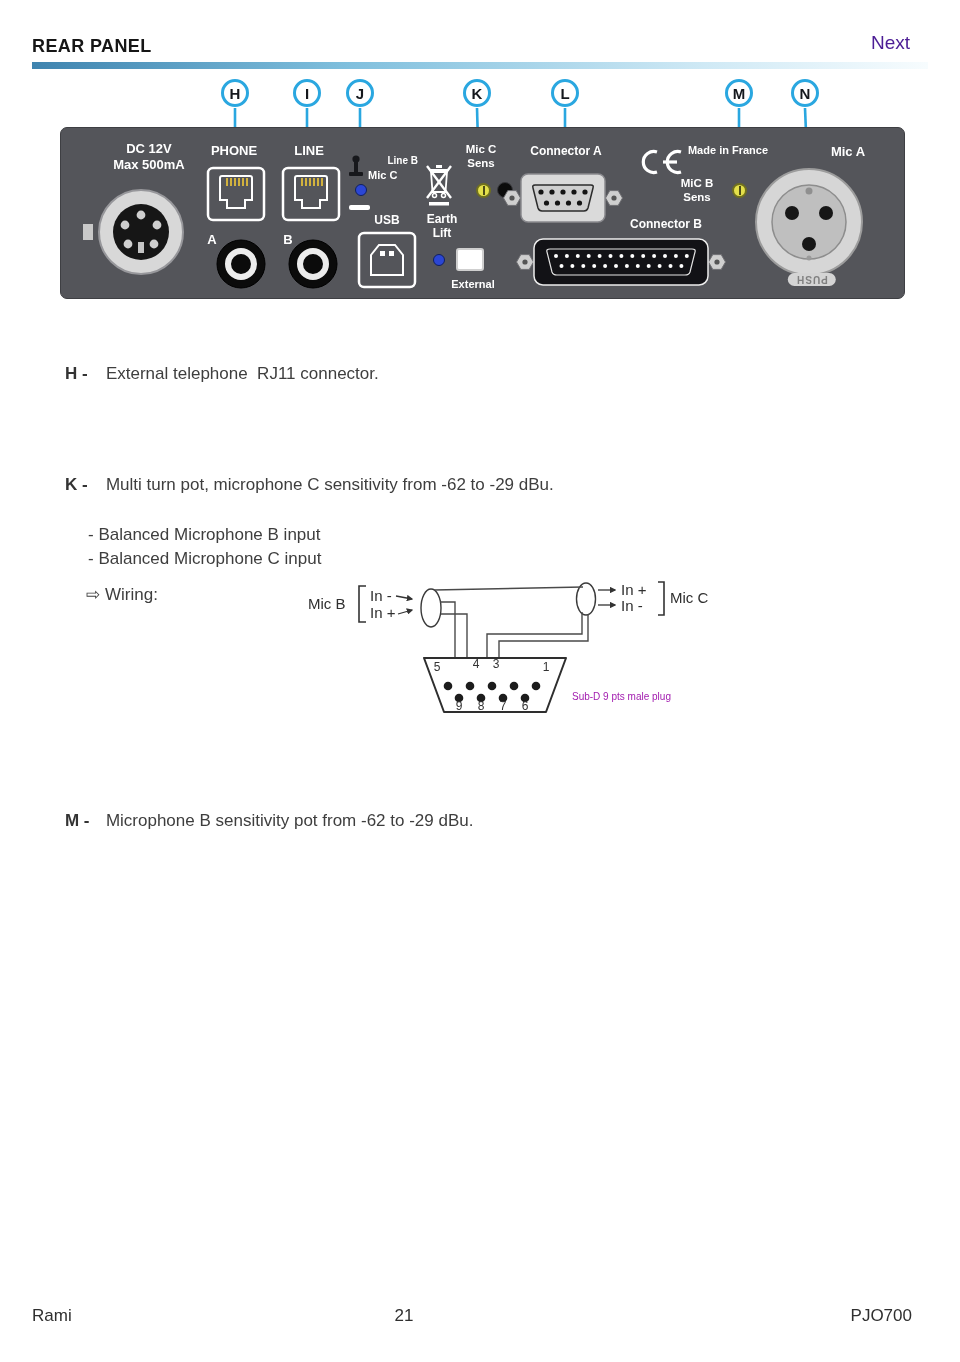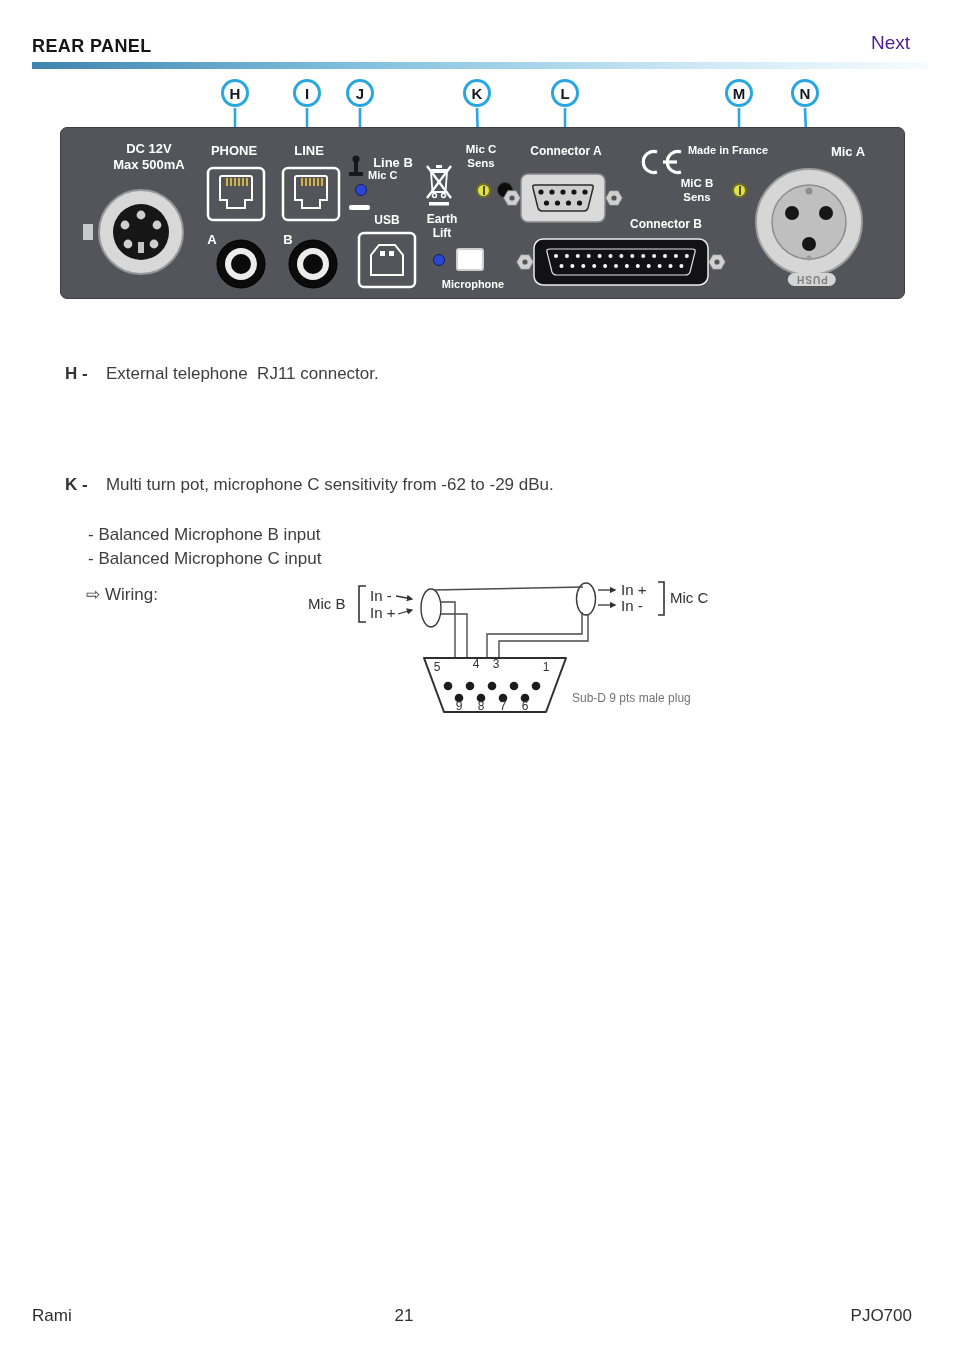--- a/index.html
+++ b/index.html
@@ -34,21 +34,21 @@
 
   
   .row { position:absolute; left:46px; color:#3e3e3e; font-size:17px; white-space:pre-wrap; }
   .row .k { display:inline-block; width:41px; font-weight:700; color:#333; }
   .sub { position:absolute; left:88px; font-size:17px; color:#3e3e3e; }
   .wlabel { position:absolute; left:86px; font-size:17px; color:#3e3e3e; }
 
   
   .wiring { position:absolute; left:300px; top:578px; width:440px; height:152px; }
   .wiring .txt { position:absolute; font-size:15px; color:#2f2f2f; white-space:nowrap; }
-  .wiring .cap { font-size:12px; color:#737373; }
+  .wiring .cap { font-size:10px; color:#a21caf; }
 
   
   .foot { position:absolute; top:1306px; font-size:17px; color:#2f2f2f; }
 
   .sr { position:absolute; width:1px; height:1px; overflow:hidden; clip-path:inset(50%); }
 
   svg { display:block; }
 </style>
 </head>
 <body>
@@ -138,21 +138,21 @@
     <svg class="abs" style="left:226px;top:110px" width="52" height="52" viewBox="0 0 52 52">
       <circle cx="26" cy="26" r="24" fill="#0b0b0b" stroke="#000"></circle>
       <circle cx="26" cy="26" r="13" fill="none" stroke="#ececec" stroke-width="6"></circle>
     </svg>
 
     <svg class="abs" style="left:286px;top:26px" width="18" height="26" viewBox="0 0 18 26">
       <circle cx="9" cy="5" r="3.6" fill="#17181c"></circle>
       <rect x="7" y="8" width="4" height="10" fill="#17181c"></rect>
       <rect x="2" y="18" width="14" height="4" rx="1" fill="#17181c"></rect>
     </svg>
-    <div class="plabel" style="left:307px;top:27px;width:50px;font-size:13px;text-align:center">Line B</div>
+    <div class="plabel" style="left:307px;top:27px;width:50px;font-size:10px;text-align:right">Line B</div>
     <div class="plabel" style="left:307px;top:41px;width:50px;font-size:11px;text-align:left">Mic C</div>
     <span class="led" style="left:294px;top:56px"></span>
     <span class="swbar" style="left:288px;top:77px"></span>
 
     <div class="plabel" style="left:300px;top:85px;width:52px;font-size:12px">USB</div>
     <svg class="abs" style="left:296px;top:103px" width="60" height="58" viewBox="0 0 60 58">
       <rect x="2" y="2" width="56" height="54" rx="5" fill="none" stroke="#fff" stroke-width="2.5"></rect>
       <path d="M14,24 L22,14 H38 L46,24 V44 H14 Z" fill="none" stroke="#fff" stroke-width="2"></path>
       <rect x="23" y="20" width="5" height="5" fill="#fff"></rect>
       <rect x="32" y="20" width="5" height="5" fill="#fff"></rect>
@@ -168,21 +168,21 @@
       <line x1="27" y1="8" x2="3" y2="40" stroke="#fff" stroke-width="2.4"></line>
       <rect x="5" y="44" width="20" height="3.5" fill="#fff"></rect>
     </svg>
 
     <div class="plabel" style="left:352px;top:84px;width:58px;font-size:12px">
       <span style="display:block">Earth</span>
       <span style="display:block">Lift</span>
     </div>
     <span class="led" style="left:372px;top:126px"></span>
     <span class="gensock" style="left:395px;top:120px"></span>
-    <div class="plabel" style="left:368px;top:150px;width:88px;font-size:11px">Microphone</div>
+    <div class="plabel" style="left:368px;top:150px;width:88px;font-size:11px">External</div>
 
     <div class="plabel" style="left:386px;top:15px;width:68px;font-size:11.5px">
       <span style="display:block">Mic C</span>
       <span style="display:block">Sens</span>
     </div>
     <span class="pot" style="left:415px;top:55px"></span>
     <span class="hole" style="left:436px;top:54px"></span>
 
     <div class="plabel" style="left:455px;top:16px;width:100px;font-size:12px">Connector A</div>
     <svg class="abs" style="left:442px;top:41px" width="120" height="58" viewBox="0 0 120 58">
@@ -331,18 +331,21 @@
     </svg>
     <span class="txt" style="left:8px;top:17px">Mic B</span>
     <span class="txt" style="left:70px;top:9px">In -</span>
     <span class="txt" style="left:70px;top:26px">In +</span>
     <span class="txt" style="left:321px;top:3px">In +</span>
     <span class="txt" style="left:321px;top:19px">In -</span>
     <span class="txt" style="left:370px;top:11px">Mic C</span>
     <span class="txt cap" style="left:272px;top:113px">Sub-D 9 pts male plug</span>
   </div>
 
+  <div class="row" style="top:791px">
+    <span class="k">M -</span><span class="t">Microphone B sensitivity pot from -62 to -29 dBu.</span>
+  </div>
 
   <div class="foot" style="left:32px">Rami</div>
   <div class="foot" style="left:0;width:808px;text-align:center">21</div>
   <div class="foot" style="right:48px">PJO700</div>
 
 </div>
 
 </body></html>

